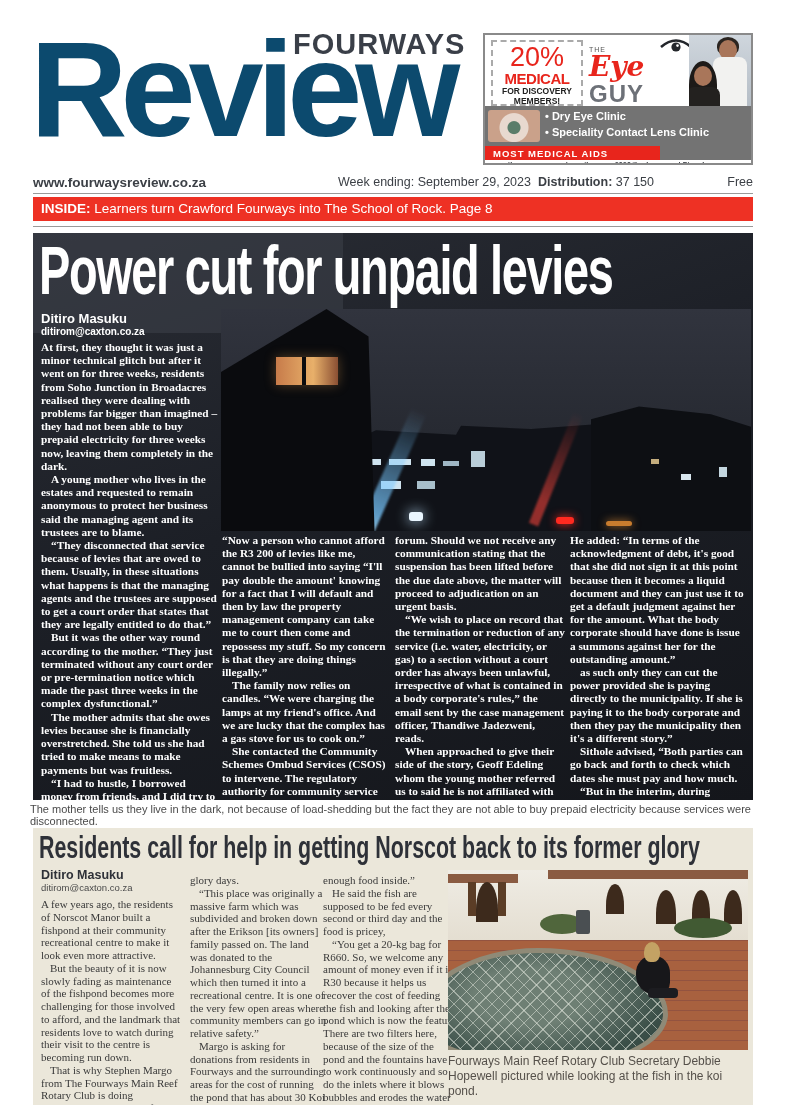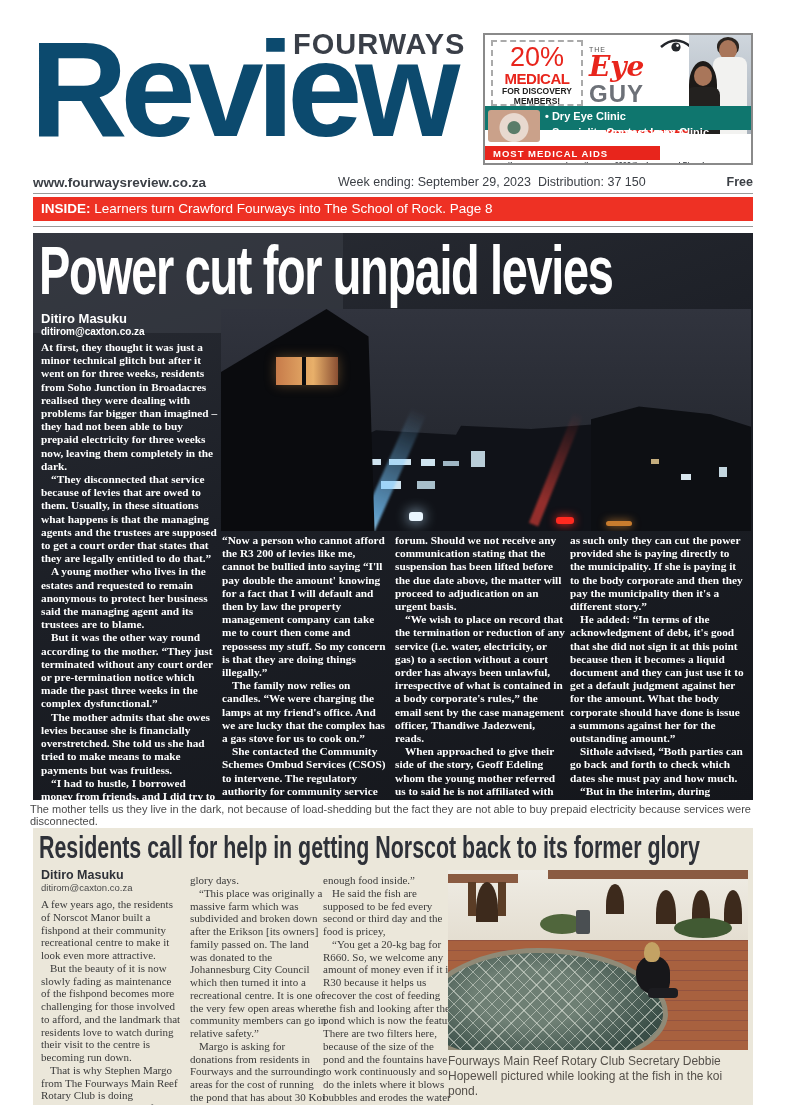--- a/index.html
+++ b/index.html
@@ -23,35 +23,35 @@
   .ad-guy { font-size:24px; font-weight:bold; color:#6d7178; letter-spacing:1px; display:inline-block; vertical-align:baseline; }
   .ad-opt { font-size:8px; font-weight:bold; color:#3a3f48; letter-spacing:3px; margin-left:18px; }
   .ad-phone { font-size:14px; font-weight:bold; color:#e8251c; margin-left:16px; margin-top:3px; }
   .ad-eyeicon { position:absolute; left:70px; top:0; }
   .ad-people { position:absolute; right:0; top:0; width:62px; height:99px; background:linear-gradient(#cfd6dd,#aab3bc); overflow:hidden; }
   .person { position:absolute; }
   .p-head { width:18px; height:20px; border-radius:50%; background:#a9765a; position:absolute; }
   .p-hair { width:22px; height:26px; border-radius:50% 50% 40% 40%; background:#1d1a18; position:absolute; }
   .p-body { width:34px; height:40px; border-radius:8px 8px 0 0; background:#f2f2f0; position:absolute; }
   .p-body.dark { background:#23211f; }
-  .ad-bluebar { position:absolute; left:0; top:71px; width:270px; height:24px; background:#0f766e; }
+  .ad-bluebar { position:absolute; left:0; top:71px; width:270px; height:54px; background:#737373; }
   .ad-eyephoto { position:absolute; left:3px; top:4px; width:52px; height:32px; background:radial-gradient(circle at 50% 55%, #5a7d6a 0 6px, #e8d9cf 7px 14px, #caa18a 15px); border-radius:3px; }
   .ad-services { position:absolute; left:60px; top:3px; }
   .ad-services p { color:#fff; font-weight:bold; font-size:11px; line-height:1.45; }
   .ad-services p::before { content:"• "; }
   .ad-redbar { position:absolute; left:0; top:111px; width:175px; height:14px; background:#e8251c; color:#fff; font-weight:bold; font-size:9.5px; letter-spacing:1px; padding:2px 0 0 8px; }
   .ad-contact { position:absolute; left:0; top:125px; width:270px; font-size:7.3px; font-weight:bold; color:#33373d; padding-left:4px; }
 
   
   .info-row { position:absolute; left:33px; top:175px; width:720px; height:16px; font-size:12.5px; color:#3c4046; }
   .info-site { position:absolute; left:0; font-weight:bold; font-size:13.5px; }
   .info-week { position:absolute; left:305px; }
   .info-dist { position:absolute; left:505px; }
-  .info-dist b { font-weight:normal; }
-  .info-free { position:absolute; right:0; font-weight:bold; }
+  .info-dist b { font-weight:bold; }
+  .info-free { position:absolute; right:0; font-weight:normal; }
   .rule1 { position:absolute; left:33px; top:193px; width:720px; height:1px; background:#9a9a9a; }
   .inside-bar { position:absolute; left:33px; top:197px; width:720px; height:24px; background:#ee3124; color:#fff; font-size:13.5px; padding:4px 6px 0 8px; }
   .inside-bar b { font-weight:bold; }
   .rule2 { position:absolute; left:33px; top:226px; width:720px; height:1px; background:#9a9a9a; }
 
   
   .dark-block { position:absolute; left:33px; top:233px; width:720px; height:567px; background:linear-gradient(160deg,#2a2d35 0%, #1c1f26 45%, #14161b 100%); overflow:hidden; }
   .dark-corner { position:absolute; left:0; top:0; width:310px; height:100px; background:#3e414a; opacity:0.55; }
   .main-headline { position:absolute; left:6px; top:2px; color:#fff; font-size:69px; font-weight:800; letter-spacing:-2px; white-space:nowrap; transform:scaleX(0.68); transform-origin:left top; line-height:1.05; }
   .main-byline { position:absolute; left:8px; top:78px; color:#fff; }
@@ -203,39 +203,39 @@
     </div>
 
     <div class="main-headline">Power cut for unpaid levies</div>
     <div class="main-byline">
       <div class="main-author">Ditiro Masuku</div>
       <div class="main-email">ditirom@caxton.co.za</div>
     </div>
 
     <div class="ncol col1">
         <p>At first, they thought it was just a minor technical glitch but after it went on for three weeks, residents from Soho Junction in Broadacres realised they were dealing with problems far bigger than imagined – they had not been able to buy prepaid electricity for three weeks now, leaving them completely in the dark.</p>
+        <p>A young mother who lives in the estates and requested to remain anonymous to protect her business said the managing agent and its trustees are to blame.</p>
         <p>“They disconnected that service because of levies that are owed to them. Usually, in these situations what happens is that the managing agents and the trustees are supposed to get a court order that states that they are legally entitled to do that.”</p>
-        <p>A young mother who lives in the estates and requested to remain anonymous to protect her business said the managing agent and its trustees are to blame.</p>
         <p>But it was the other way round according to the mother. “They just terminated without any court order or pre-termination notice which made the past three weeks in the complex dysfunctional.”</p>
         <p>The mother admits that she owes levies because she is financially overstretched. She told us she had tried to make means to make payments but was fruitless.</p>
         <p>“I had to hustle, I borrowed money from friends, and I did try to negotiate. I lost my job and I said to them that we are all going through a rough time and a lot of prices have increased so you cannot expect the impossible. You should have a mechanism that is viable to solve the problem.”</p>
       </div>
     <div class="ncol col2">
         <p>“Now a person who cannot afford the R3 200 of levies like me, cannot be bullied into saying “I'll pay double the amount' knowing for a fact that I will default and then by law the property management company can take me to court then come and repossess my stuff. So my concern is that they are doing things illegally.”</p>
         <p>The family now relies on candles. “We were charging the lamps at my friend's office. And we are lucky that the complex has a gas stove for us to cook on.”</p>
         <p>She contacted the Community Schemes Ombud Services (CSOS) to intervene. The regulatory authority for community service gave Soho Junction Body Corporate until September 15 to restore the services through an email seen by Fourways Review.</p>
       </div>
     <div class="ncol col3">
         <p>forum. Should we not receive any communication stating that the suspension has been lifted before the due date above, the matter will proceed to adjudication on an urgent basis.</p>
         <p>“We wish to place on record that the termination or reduction of any service (i.e. water, electricity, or gas) to a section without a court order has always been unlawful, irrespective of what is contained in a body corporate's rules,” the email sent by the case management officer, Thandiwe Jadezweni, reads.</p>
         <p>When approached to give their side of the story, Geoff Edeling whom the young mother referred us to said he is not affiliated with the property. He promised to connect us with relevant bodies and would revert, “If they do agree to speak to you,” he said.</p>
       </div>
     <div class="ncol col4">
+        <p>He added: “In terms of the acknowledgment of debt, it's good that she did not sign it at this point because then it becomes a liquid document and they can just use it to get a default judgment against her for the amount. What the body corporate should have done is issue a summons against her for the outstanding amount.”</p>
         <p>as such only they can cut the power provided she is paying directly to the municipality. If she is paying it to the body corporate and then they pay the municipality then it's a different story.”</p>
-        <p>He added: “In terms of the acknowledgment of debt, it's good that she did not sign it at this point because then it becomes a liquid document and they can just use it to get a default judgment against her for the amount. What the body corporate should have done is issue a summons against her for the outstanding amount.”</p>
         <p>Sithole advised, “Both parties can go back and forth to check which dates she must pay and how much.</p>
         <p>“But in the interim, during settlement negotiations, she must make payments in good faith to try and settle the amount in case the matter does go to court, she is able to show the court that she is doing her best to settle the amount and possibly also ask the court that she be awarded costs of suit.”</p>
       </div>
   </div>
 
   <div class="main-caption">The mother tells us they live in the dark, not because of load-shedding but the fact they are not able to buy prepaid electricity because services were disconnected.</div>
 
   <div class="panel">
     <div class="second-headline">Residents call for help in getting Norscot back to its former glory</div>
     <div class="second-byline">

